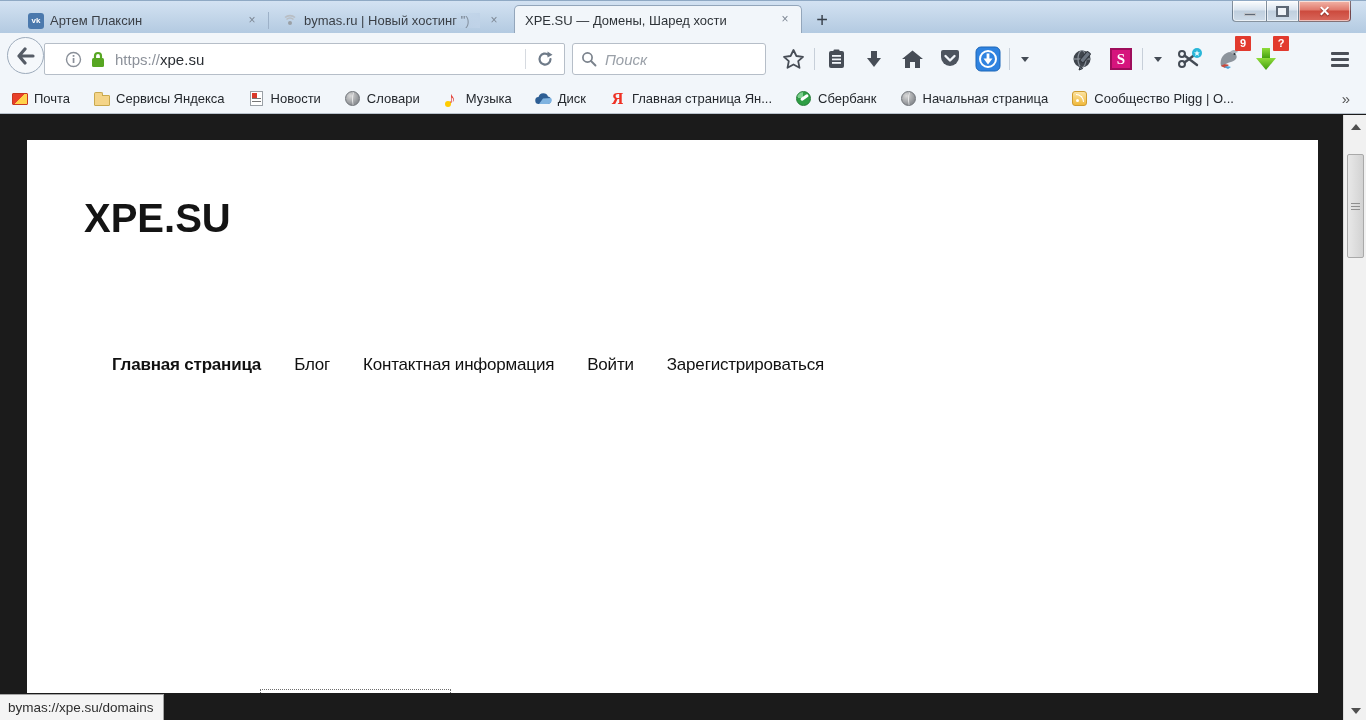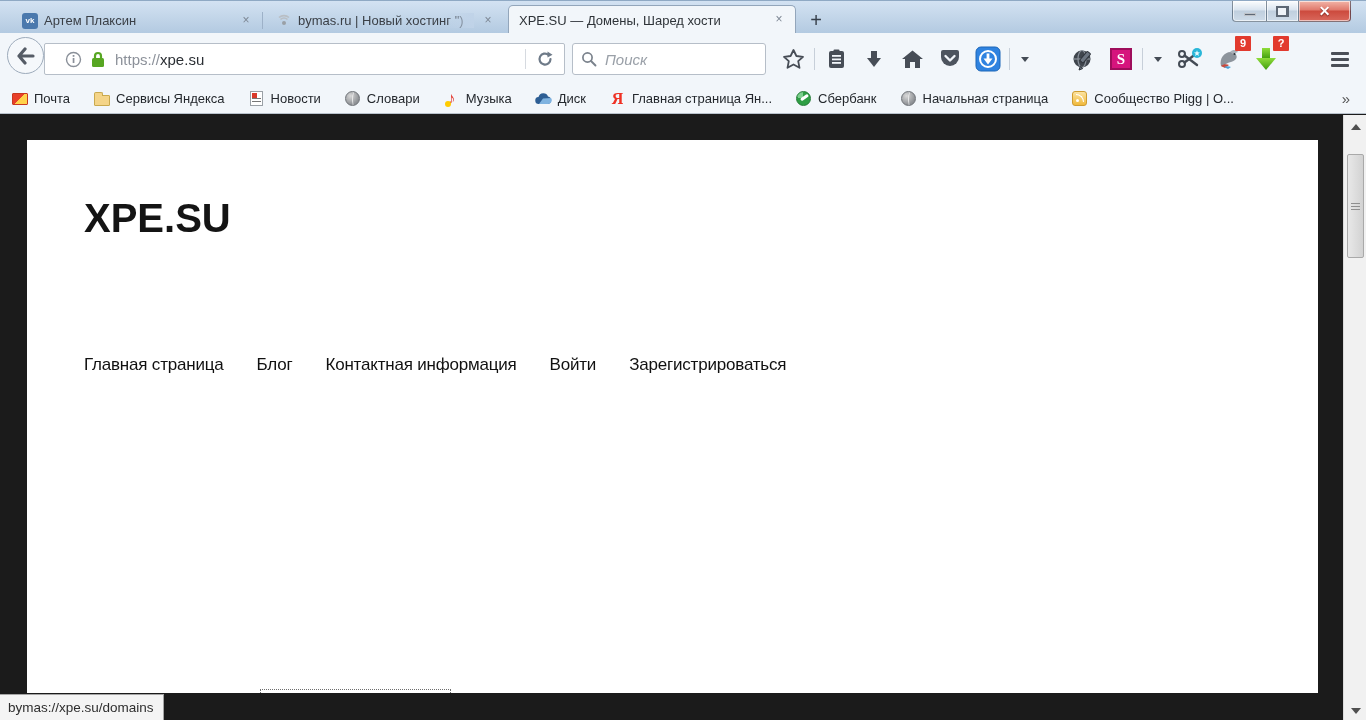--- a/index.html
+++ b/index.html
@@ -5,21 +5,21 @@
   * { margin:0; padding:0; box-sizing:border-box; }
   html,body { width:1366px; height:720px; overflow:hidden; }
   body { font-family:"Liberation Sans", sans-serif; background:#1b1b1b; position:relative; }
 
   
   .titlebar{
     position:absolute; left:0; top:0; width:1366px; height:33px;
     background:linear-gradient(#d3e2f2,#b3cae1);
     border-top:1px solid #8fa9c4;
   }
-  .tabstrip{ position:absolute; left:0; top:0; height:33px; width:1230px; }
+  .tabstrip{ position:absolute; left:6px; top:0; height:33px; width:1230px; }
   .tab{
     position:absolute; top:6px; height:27px; display:flex; align-items:center;
     padding:0 8px 0 10px; font-size:13px; color:#3a3f46; cursor:default;
   }
   .tab .tab-title{ white-space:nowrap; overflow:hidden; position:relative; flex:1; }
   .tab .fade{ position:absolute; right:0; top:0; bottom:0; width:28px;
     background:linear-gradient(to right, rgba(195,214,233,0), #c0d3e8); }
   .tab-close{ margin-left:6px; font-size:12px; color:#7d8794; width:16px; height:16px;
     line-height:15px; text-align:center; border-radius:2px; }
   .tab1{ left:12px; width:250px; }
@@ -149,21 +149,21 @@
   .page{
     position:absolute; left:27px; top:25px; width:1291px; height:553px; background:#ffffff;
     overflow:hidden;
   }
   .site-title{ position:absolute; left:57px; top:56px; font-size:40px; font-weight:bold;
     color:#141414; letter-spacing:0px; }
   .site-tagline{ position:absolute; left:57px; top:114px; font-family:"Liberation Serif",serif;
     font-size:18px; color:#4a4a4a; }
   .site-nav{ position:absolute; left:57px; top:215px; display:flex; gap:33px; }
   .site-nav a{ font-size:17px; color:#111; text-decoration:none; letter-spacing:-0.2px; }
-  .site-nav a.active{ font-weight:normal; }
+  .site-nav a.active{ font-weight:bold;margin-left:28px; }
   .section-title{ position:absolute; left:233px; top:390px; font-family:"Liberation Serif",serif;
     font-size:44px; font-weight:bold; color:#151515; letter-spacing:-1px; }
   .section-text{ position:absolute; left:233px; top:472px; width:818px;
     font-family:"Liberation Serif",serif; font-size:21px; line-height:31px; color:#181818; }
   .focus-outline{ position:absolute; left:233px; top:549px; width:191px; height:14px;
     border:1px dotted #6e6e6e; background:transparent; }
 
   
   .scrollbar{ position:absolute; right:0; top:115px; width:23px; height:605px; background:#f1f1f1;
     border-left:1px solid #dcdcdc; }

